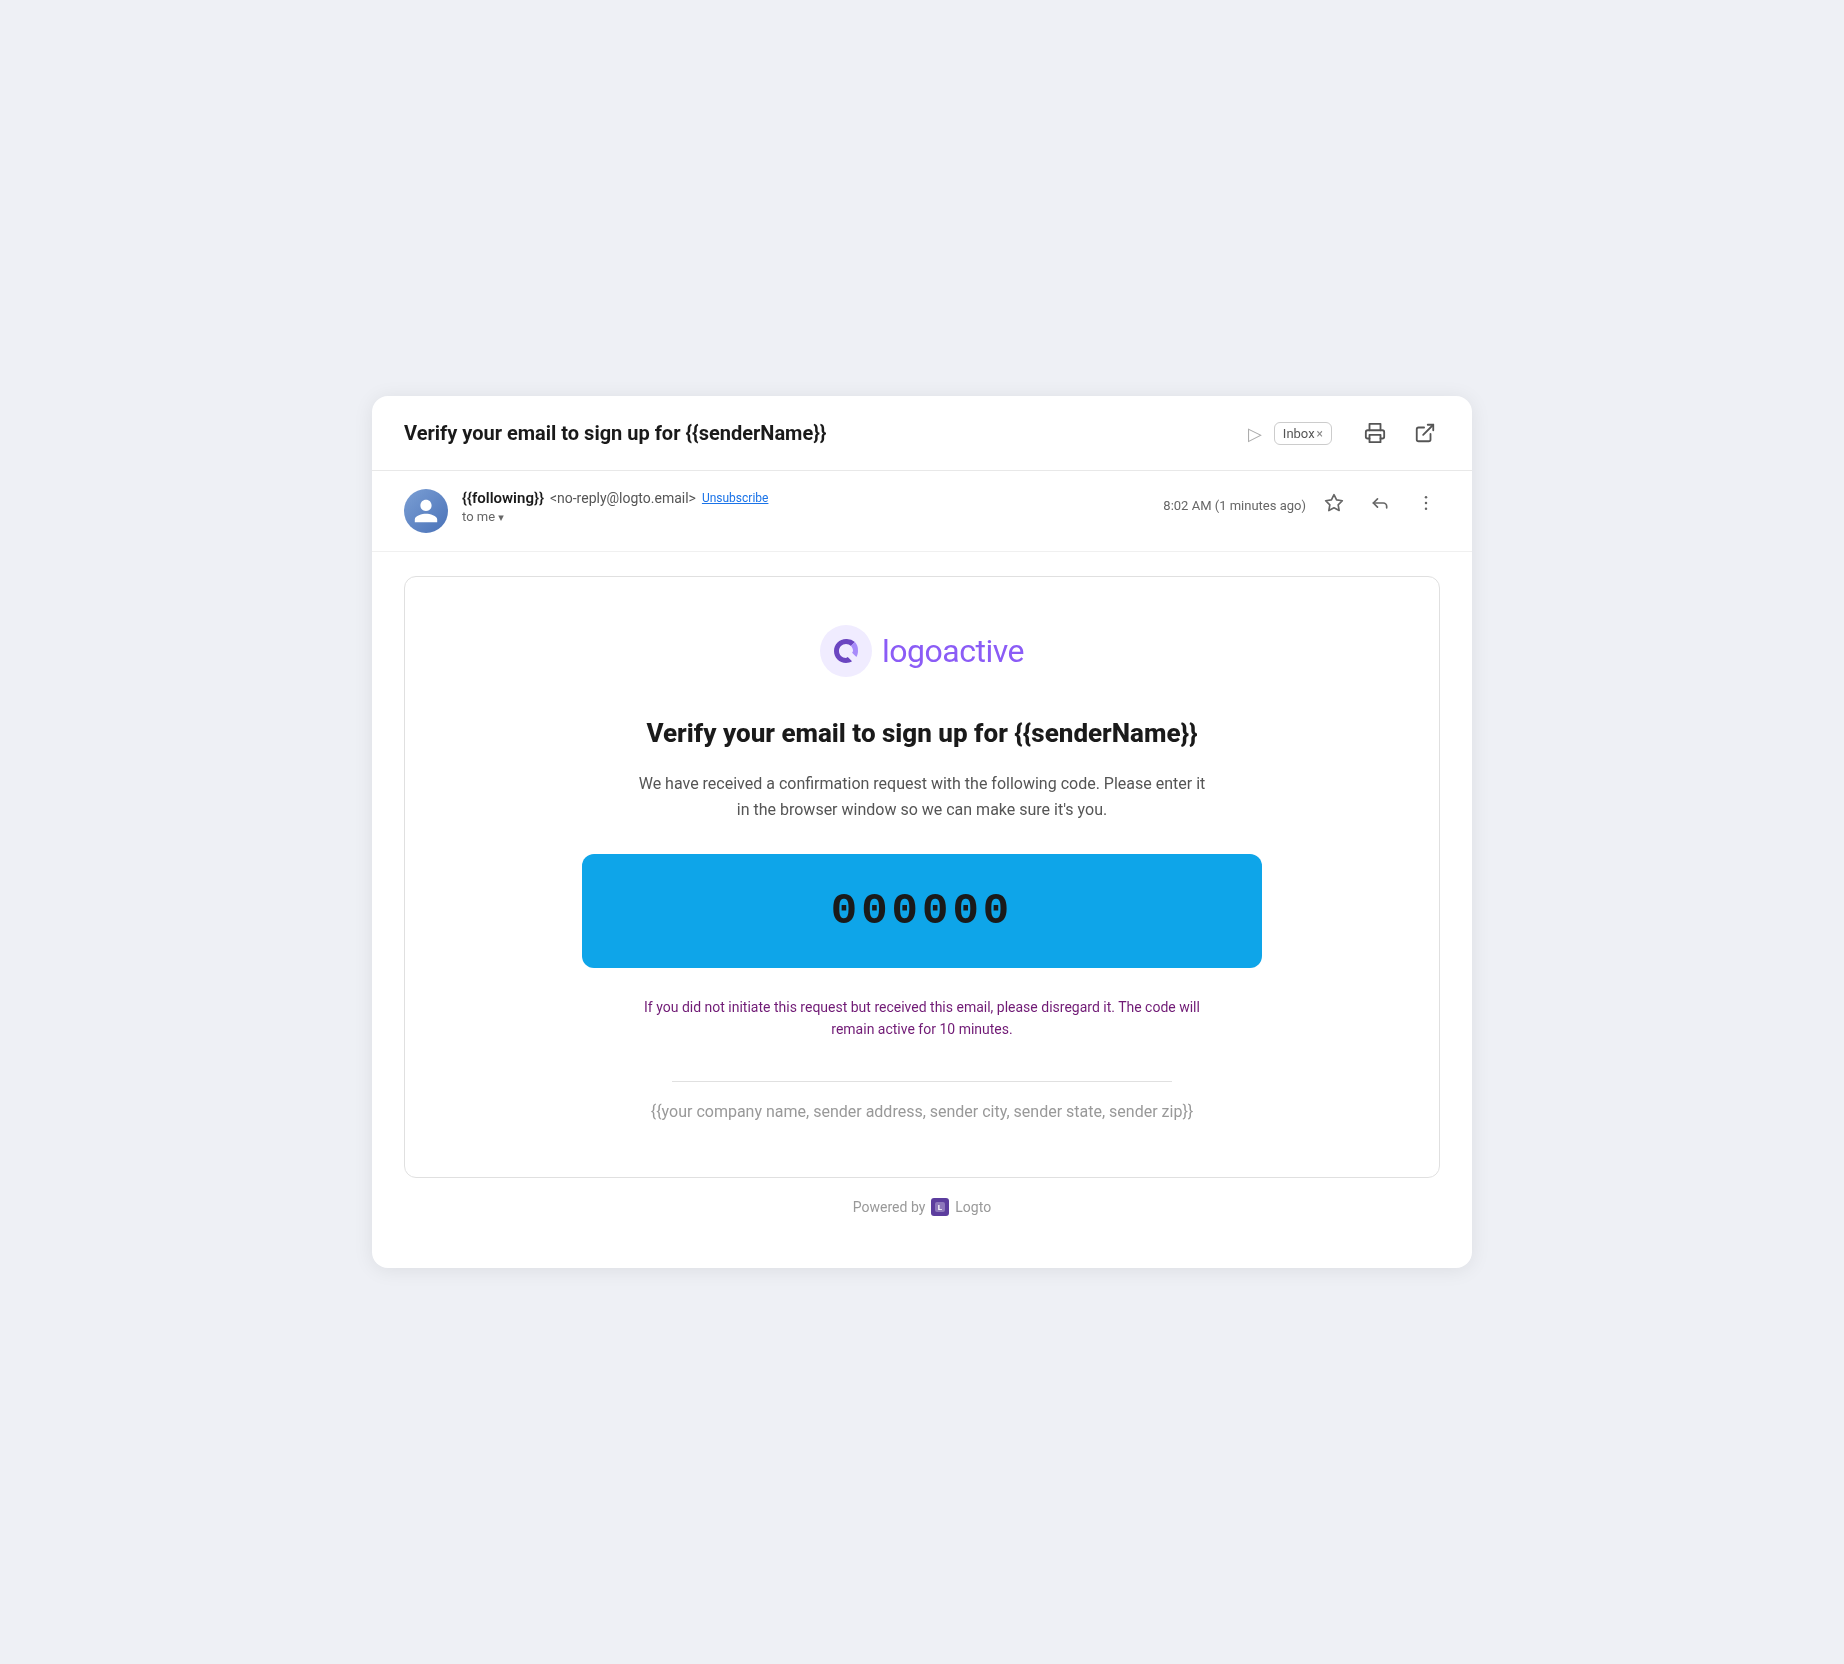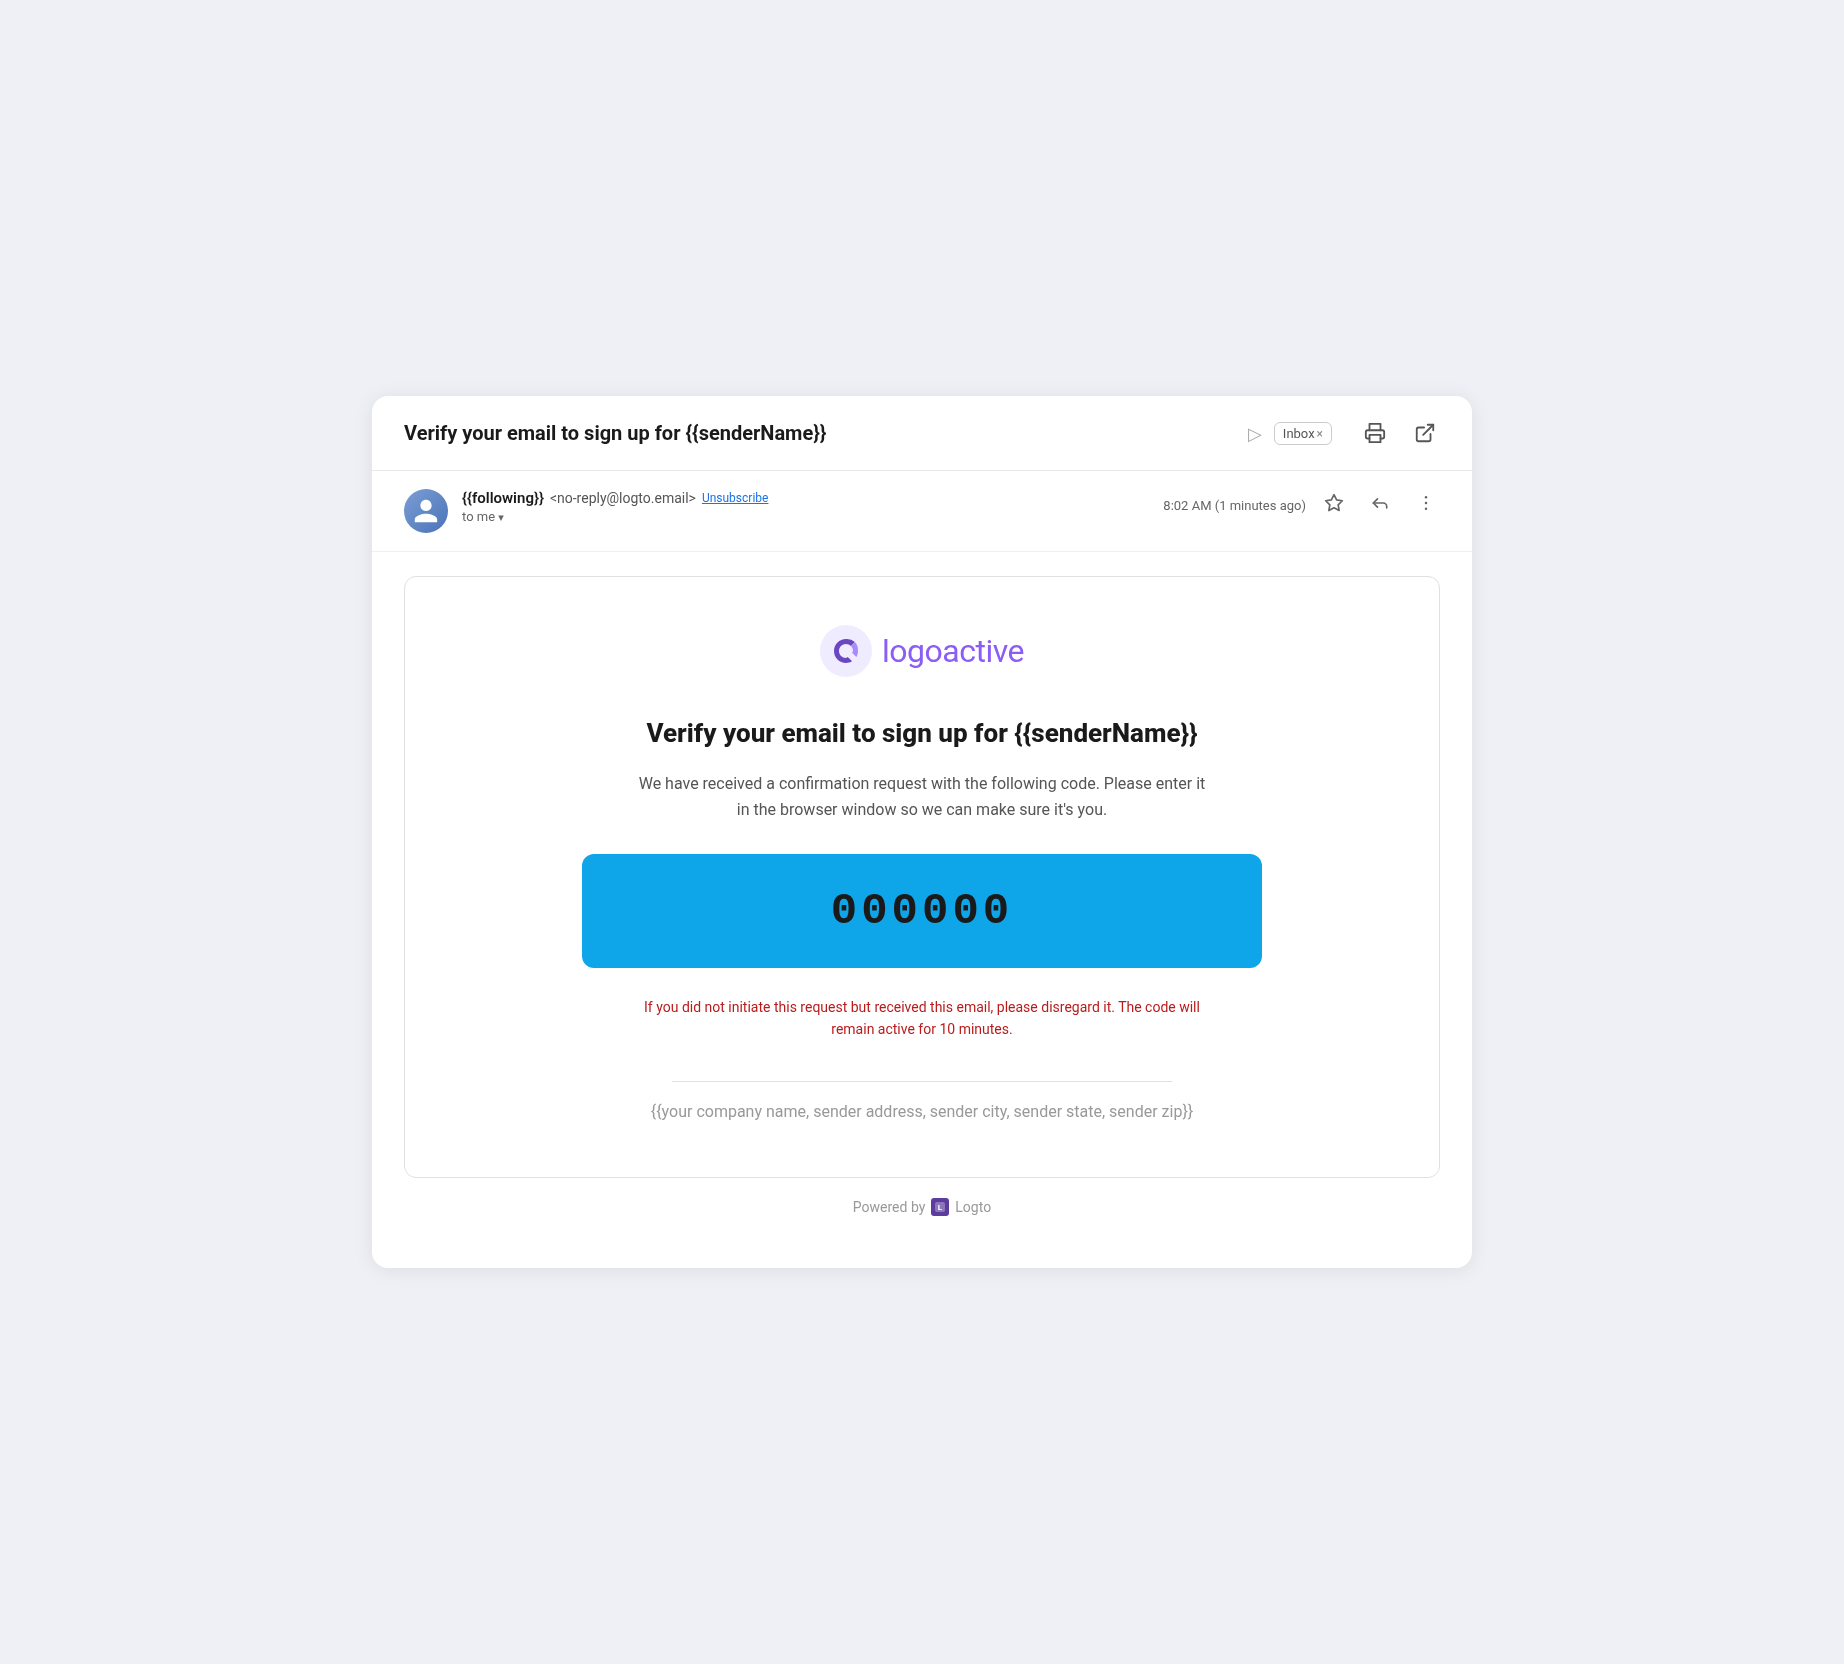--- a/index.html
+++ b/index.html
@@ -242,21 +242,21 @@
     .verification-code {
       font-size: 44px;
       font-weight: 800;
       color: #1a1a1a;
       letter-spacing: 4px;
       font-family: 'Courier New', monospace;
     }
 
     .email-note {
       font-size: 14px;
-      color: #b91c1c;
+      color: #701a75;
       line-height: 1.6;
       max-width: 580px;
       margin: 0 auto 40px;
     }
 
     
     .divider {
       border: none;
       border-top: 1px solid #e0e0e0;
       margin: 0 auto 20px;

